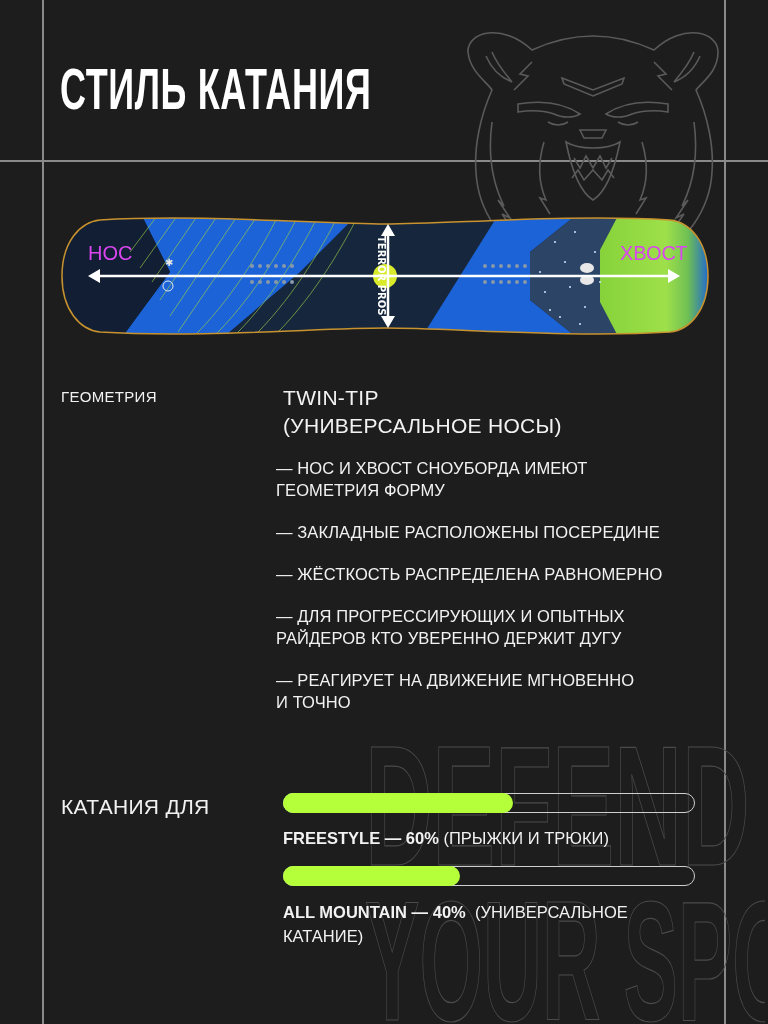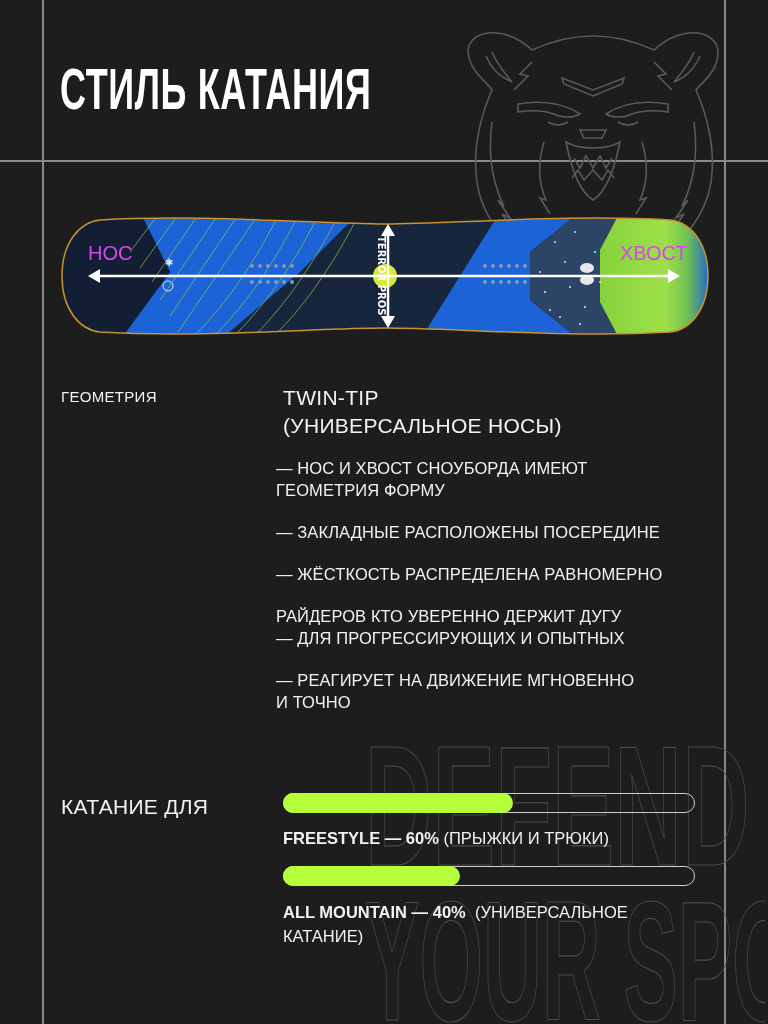--- a/index.html
+++ b/index.html
@@ -161,35 +161,35 @@
     <div>— НОС И ХВОСТ СНОУБОРДА ИМЕЮТ</div>
     <div>ГЕОМЕТРИЯ ФОРМУ</div>
   </div>
   <div class="bullet">
     <div>— ЗАКЛАДНЫЕ РАСПОЛОЖЕНЫ ПОСЕРЕДИНЕ</div>
   </div>
   <div class="bullet">
     <div>— ЖЁСТКОСТЬ РАСПРЕДЕЛЕНА РАВНОМЕРНО</div>
   </div>
   <div class="bullet">
+    <div>— ДЛЯ ПРОГРЕССИРУЮЩИХ И ОПЫТНЫХ</div>
     <div>РАЙДЕРОВ КТО УВЕРЕННО ДЕРЖИТ ДУГУ</div>
-    <div>— ДЛЯ ПРОГРЕССИРУЮЩИХ И ОПЫТНЫХ</div>
   </div>
   <div class="bullet">
     <div>— РЕАГИРУЕТ НА ДВИЖЕНИЕ МГНОВЕННО</div>
     <div>И ТОЧНО</div>
   </div>
 </div>
 
 <svg class="watermark" viewBox="0 0 400 300">
   <text x="0" y="140" font-size="170" font-weight="700" fill="none" stroke="#4a4a4a" stroke-width="1.2" font-family="Liberation Sans, sans-serif" transform="scale(0.55 1)">DEFEND</text>
   <text x="0" y="295" font-size="170" font-weight="700" fill="none" stroke="#4a4a4a" stroke-width="1.2" font-family="Liberation Sans, sans-serif" transform="scale(0.48 1)">YOUR SPOT</text>
 </svg>
 
-<div class="ideal-label">КАТАНИЕ ДЛЯ</div>
+<div class="ideal-label">КАТАНИЯ ДЛЯ</div>
 
 <div class="bar" style="top:793px;">
   <div class="bar-fill" style="width:230px;"></div>
 </div>
 <div class="bar-caption" style="top:826px;">
   <b>FREESTYLE — 60%</b><span> (ПРЫЖКИ И ТРЮКИ)</span>
 </div>
 
 <div class="bar" style="top:866px;">
   <div class="bar-fill" style="width:177px;"></div>

